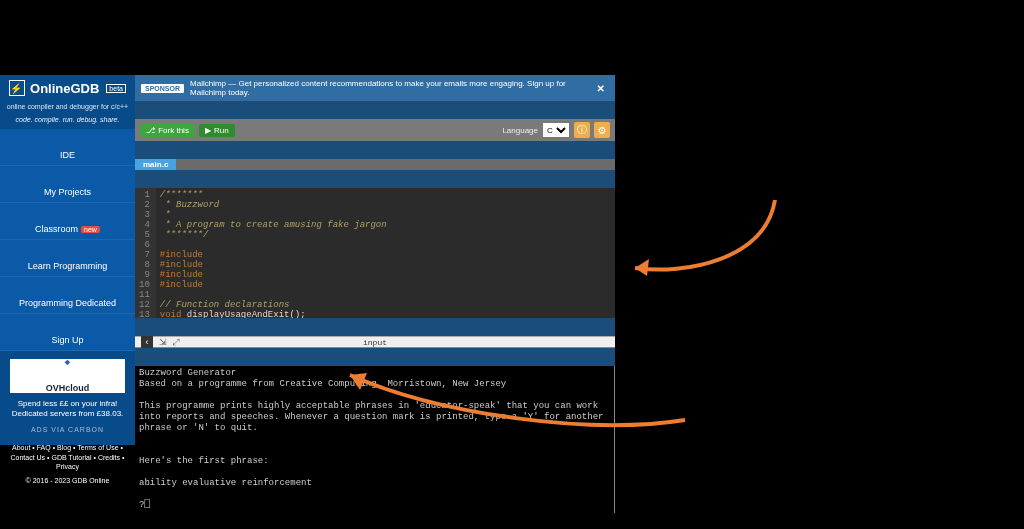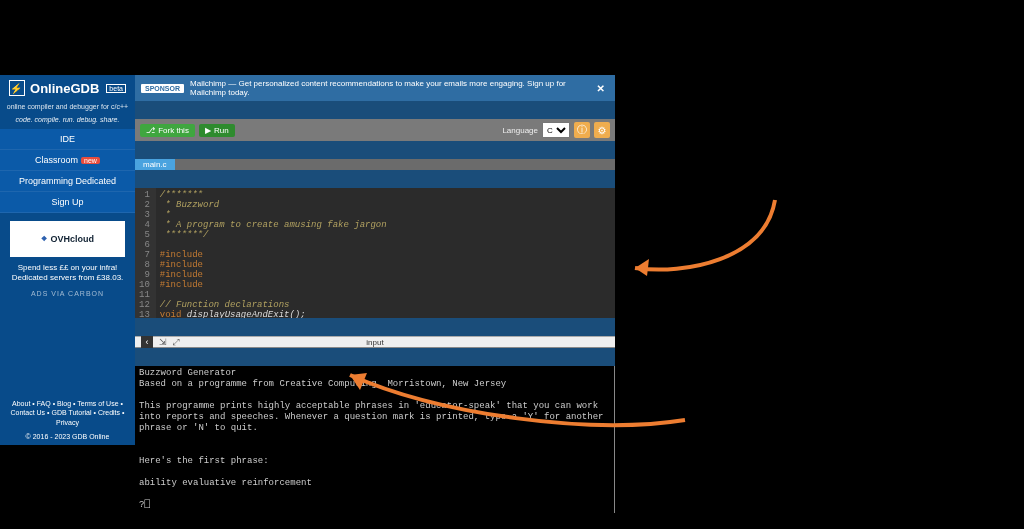--- a/index.html
+++ b/index.html
@@ -23,23 +23,23 @@
     text-align: center;
     font-size: 9px;
   }
   .logo-row { padding: 5px 4px; display:flex; align-items:center; justify-content:center; gap:5px;}
   .logo-square { width:16px; height:16px; border:1px solid #fff; display:flex; align-items:center; justify-content:center; font-size:10px; font-weight:bold;}
   .logo-text { font-size:13px; font-weight:bold; }
   .logo-beta { font-size:7px; border:1px solid #fff; padding:0 2px; margin-left:2px; }
   .sub { font-size:7px; padding:2px 3px; opacity:.85;}
   .motto { font-size:7px; font-style:italic; padding:4px 2px 6px; opacity:.9; }
   .navlist { background:#0b5aa8; }
-  .navlist div { padding:5px 2px; border-bottom:1px solid rgba(255,255,255,.08); font-size:9px; cursor:pointer;}
+  .navlist div { padding:5px 2px; border-bottom:1px solid rgba(255,255,255,.08); font-size:9px; cursor:pointer;margin-top:16px;}
   .navlist .new-badge { background:#e74c3c; color:#fff; font-size:7px; padding:0px 3px; border-radius:2px; margin-left:3px;}
-  .promo-box { margin:8px 10px 4px; background:#fff; color:#333; height:36px; display:flex; align-items:center; justify-content:center; gap:3px; font-size:10px;}
+  .promo-box { margin:8px 10px 4px; background:#fff; color:#333; height:36px; display:flex; align-items:center; justify-content:center; gap:16px; font-size:10px;flex-direction:column;}
   .promo-text { padding:2px 6px; font-size:8px; line-height:1.3; }
   .ads-label { font-size:7px; letter-spacing:1px; padding:4px 0 8px; opacity:.6; }
   .sidebar-spacer { flex:1; }
   .footer-links { font-size:7px; padding:2px 4px; line-height:1.4;}
   .footer-links span::after { content:" • ";}
   .footer-links span:last-child::after { content:"";}
   .copyright { font-size:7px; padding:3px 0 5px;}
 
   
   .main { flex:1; display:flex; flex-direction:column; min-width:0;gap:18px;}
@@ -50,36 +50,36 @@
   .toolbar { background:#7a7a7a; padding:3px 5px; display:flex; align-items:center; gap:4px; font-size:9px;}
   .btn { padding:2px 6px; border-radius:2px; cursor:pointer; display:inline-flex; align-items:center; gap:3px; font-size:8px;}
   .btn-fork { background:#3fa63f; color:#fff;}
   .btn-run { background:#2e8b2e; color:#fff;}
   .toolbar-spacer { flex:1;}
   .lang-label { font-size:8px; color:#eee;}
   select.lang { font-size:8px; height:16px;}
   .btn-round { width:16px; height:16px; border-radius:2px; background:#f0ad4e; color:#fff; display:flex; align-items:center; justify-content:center; font-size:10px; cursor:pointer;}
 
   .tabbar { background:#6b6b6b; height:14px; display:flex; align-items:stretch; font-size:8px;}
-  .file-tab { background:#4aa3df; color:#fff; padding:1px 8px; display:flex; align-items:center;}
+  .file-tab { background:#4aa3df; color:#fff; padding:1px 8px; display:flex; align-items:center;font-weight:bold;}
 
   .editor { flex: 0 0 130px; background:#2b2b2b; font-family:"Courier New",monospace; font-size:9px; line-height:10px; display:flex; overflow:hidden; white-space:pre;}
   .gutter { background:#333; color:#888; padding:2px 6px 2px 4px; text-align:right;}
   .code { padding:2px 4px; color:#ccc;}
   .c-comment { color:#b0a060; font-style:italic;}
   .c-pp { color:#c47b32;}
   .c-inc { color:#5c9a5c;}
   .c-kw { color:#c47b32;}
-  .c-fn { color:#dcdcdc;font-style:italic;}
+  .c-fn { color:#dcdcdc;}
 
   .splitter { height:12px; background:#efefef; border-top:1px solid #aaa; border-bottom:1px solid #888; position:relative; font-size:8px; color:#333; display:flex; align-items:center;}
   .split-left { display:flex; gap:6px; padding:0 6px; align-items:center;}
   .split-left .chev { background:#333; color:#fff; width:12px; height:12px; display:flex; align-items:center; justify-content:center; font-size:9px;}
   .split-icon { color:#555; font-size:9px;}
-  .split-label { position:absolute; left:50%; transform:translateX(-50%);}
+  .split-label { position:absolute; left:50%; transform:translateX(-50%);font-family:Liberation Mono, monospace;}
 
   .console { flex:1; background:#000; color:#ccc; font-family:"Courier New",monospace; font-size:9px; padding:2px 4px; line-height:11px; white-space:pre-wrap; border-right:1px solid #888;}
 
   
   .arrow { position:absolute; pointer-events:none; }
   .arrow svg { overflow:visible; }
   .arrow path { stroke:#ed7d31; stroke-width:4; fill:none; }
   .arrow-head { fill:#ed7d31; }
 
 </style>
@@ -91,21 +91,23 @@
   <div class="sidebar">
     <div class="logo-row">
        <span class="logo-square">⚡</span>
        <span class="logo-text">OnlineGDB</span>
        <span class="logo-beta">beta</span>
     </div>
     <div class="sub">online compiler and debugger for c/c++</div>
     <div class="motto">code. compile. run. debug. share.</div>
     <div class="navlist" id="navlist">
         <div>IDE</div>
+        <div>My Projects</div>
         <div>Classroom<span class="new-badge">new</span></div>
+        <div>Learn Programming</div>
         <div>Programming Dedicated</div>
         <div>Sign Up</div>
       </div>
     <div class="promo-box">
       <span style="color:#2b5fae;font-weight:bold;font-size:7px;">❖</span>
       <span style="font-size:9px;color:#123;font-weight:bold;">OVHcloud</span>
     </div>
     <div class="promo-text">Spend less ££ on your infra! Dedicated servers from £38.03.</div>
     <div class="ads-label">ADS VIA CARBON</div>
     <div class="sidebar-spacer"></div>

